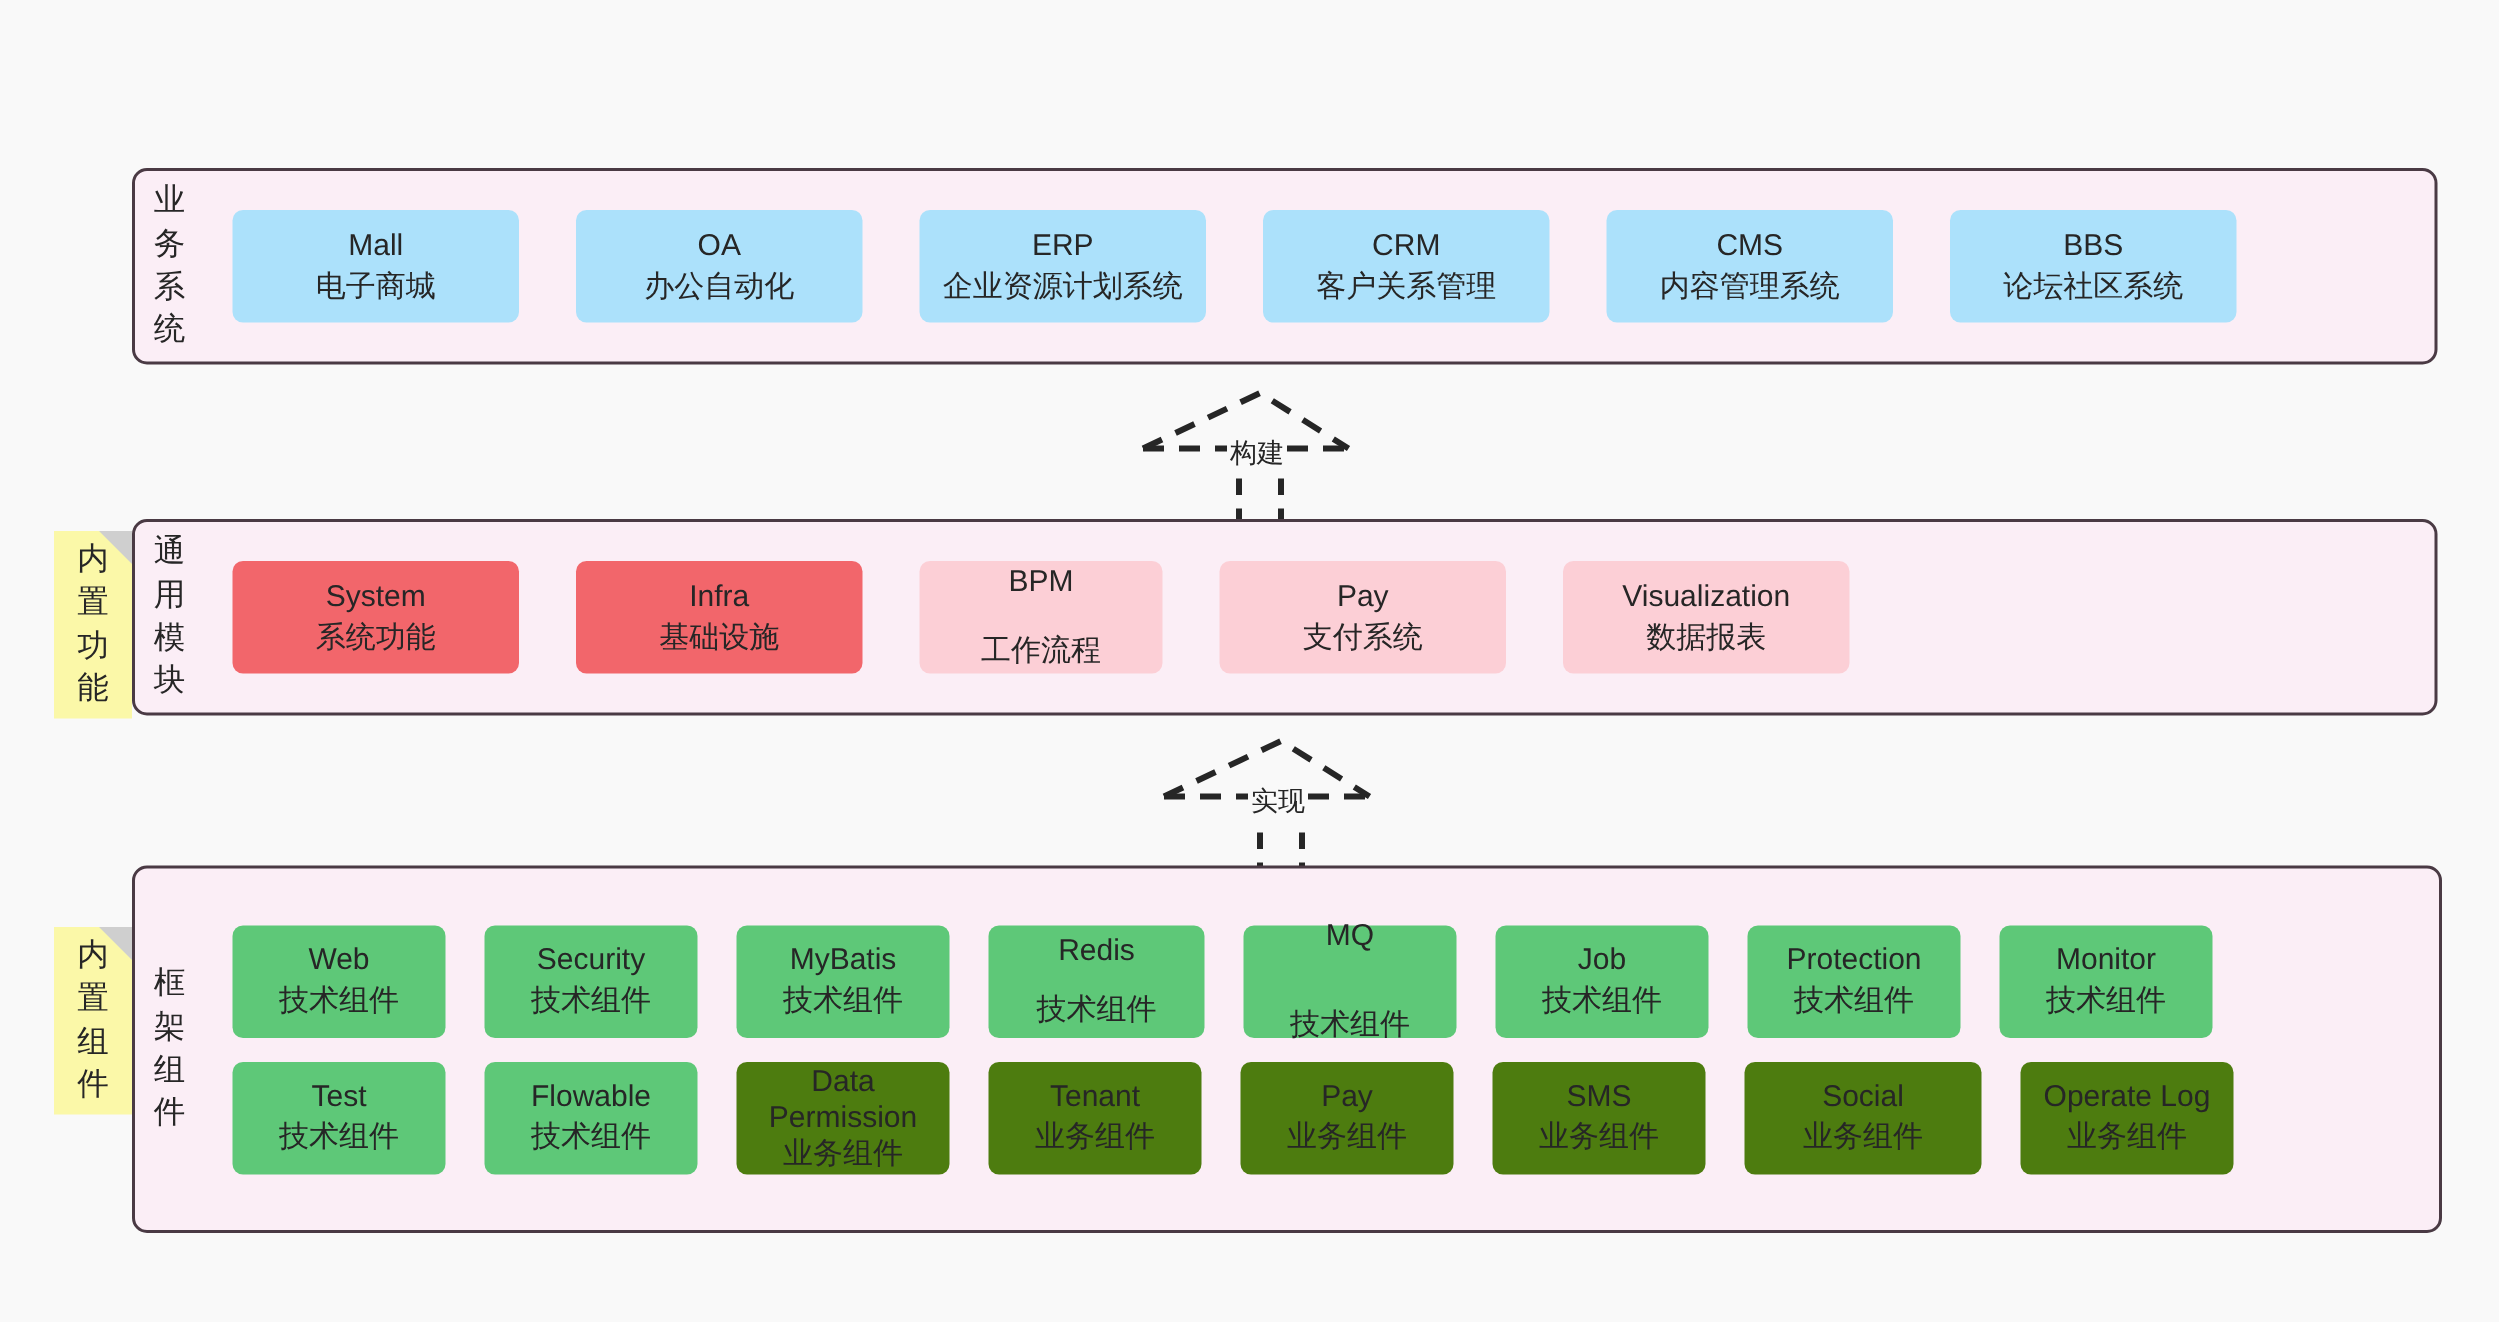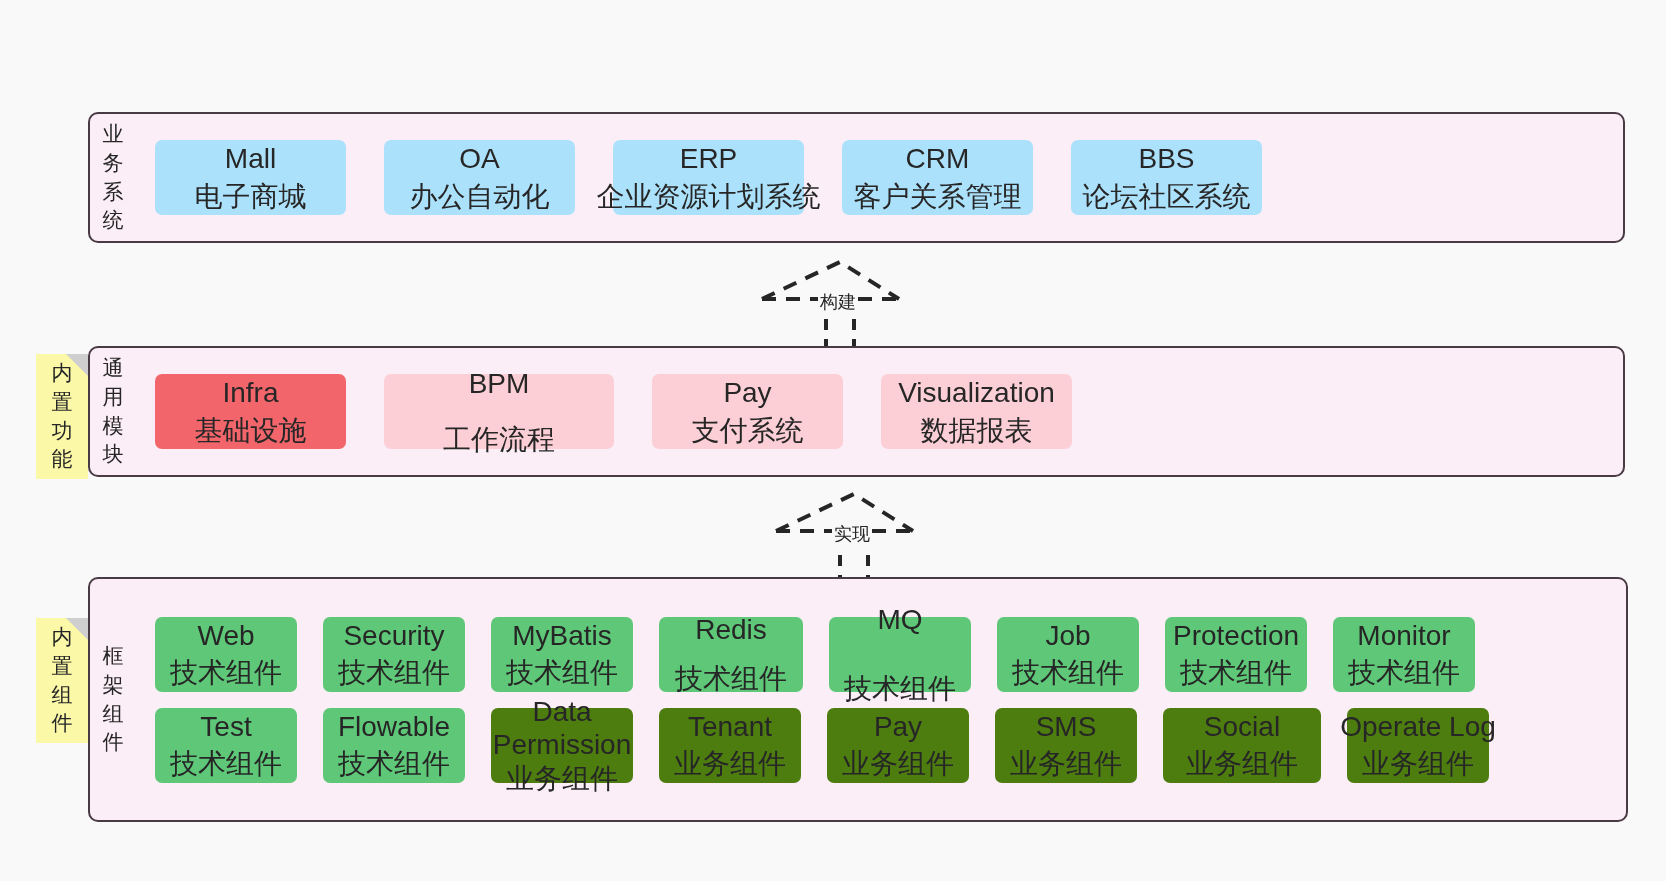--- a/index.html
+++ b/index.html
@@ -52,21 +52,21 @@
   
   .box{
     box-sizing:border-box;
     border-radius:7px;
     display:flex;
     flex-direction:column;
     align-items:center;
     justify-content:center;
     text-align:center;
     color:#262626;
-    font-size:28px;
+    font-size:20px;
     line-height:1.33;
     padding:4px 6px;
   }
   .box .ln{display:block;white-space:nowrap;}
   .box.wrapok .ln{white-space:normal;}
 
   .blue{background:#ace1fb;}
   .red{background:#f2666b;}
   .pink{background:#fccfd6;}
   .green{background:#5ec878;}
@@ -129,20 +129,24 @@
         </div>
         <div class="box blue" style="width:191px;height:75px;">
           <span class="ln">ERP</span>
           <span class="ln">企业资源计划系统</span>
         </div>
         <div class="box blue" style="width:191px;height:75px;">
           <span class="ln">CRM</span>
           <span class="ln">客户关系管理</span>
         </div>
         <div class="box blue" style="width:191px;height:75px;">
+          <span class="ln">CMS</span>
+          <span class="ln">内容管理系统</span>
+        </div>
+        <div class="box blue" style="width:191px;height:75px;">
           <span class="ln">BBS</span>
           <span class="ln">论坛社区系统</span>
         </div>
       </div>
     </div>
   </div>
 
   <div class="arrow" style="left:756px;top:258px;width:150px;height:98px;">
     <svg width="150" height="98" viewBox="0 0 150 98">
       <path d="M 70 92 L 70 40 M 98 92 L 98 40" stroke="#262626" stroke-width="4" stroke-dasharray="11,9" fill="none"></path>
@@ -164,24 +168,28 @@
   <div class="layer" id="layer2" style="left:88px;top:346px;width:1537px;height:131px;">
     <div class="layer-title">
       <span>通</span>
       <span>用</span>
       <span>模</span>
       <span>块</span>
     </div>
     <div class="cells">
       <div class="row" style="gap:38px;margin-left:19px;">
         <div class="box red" style="width:191px;height:75px;">
+          <span class="ln">System</span>
+          <span class="ln">系统功能</span>
+        </div>
+        <div class="box red" style="width:191px;height:75px;">
           <span class="ln">Infra</span>
           <span class="ln">基础设施</span>
         </div>
-        <div class="box pink" style="width:230px;height:75px;gap:19px;">
+        <div class="box pink" style="width:162px;height:75px;gap:19px;">
           <span class="ln">BPM</span>
           <span class="ln">工作流程</span>
         </div>
         <div class="box pink" style="width:191px;height:75px;">
           <span class="ln">Pay</span>
           <span class="ln">支付系统</span>
         </div>
         <div class="box pink" style="width:191px;height:75px;">
           <span class="ln">Visualization</span>
           <span class="ln">数据报表</span>

